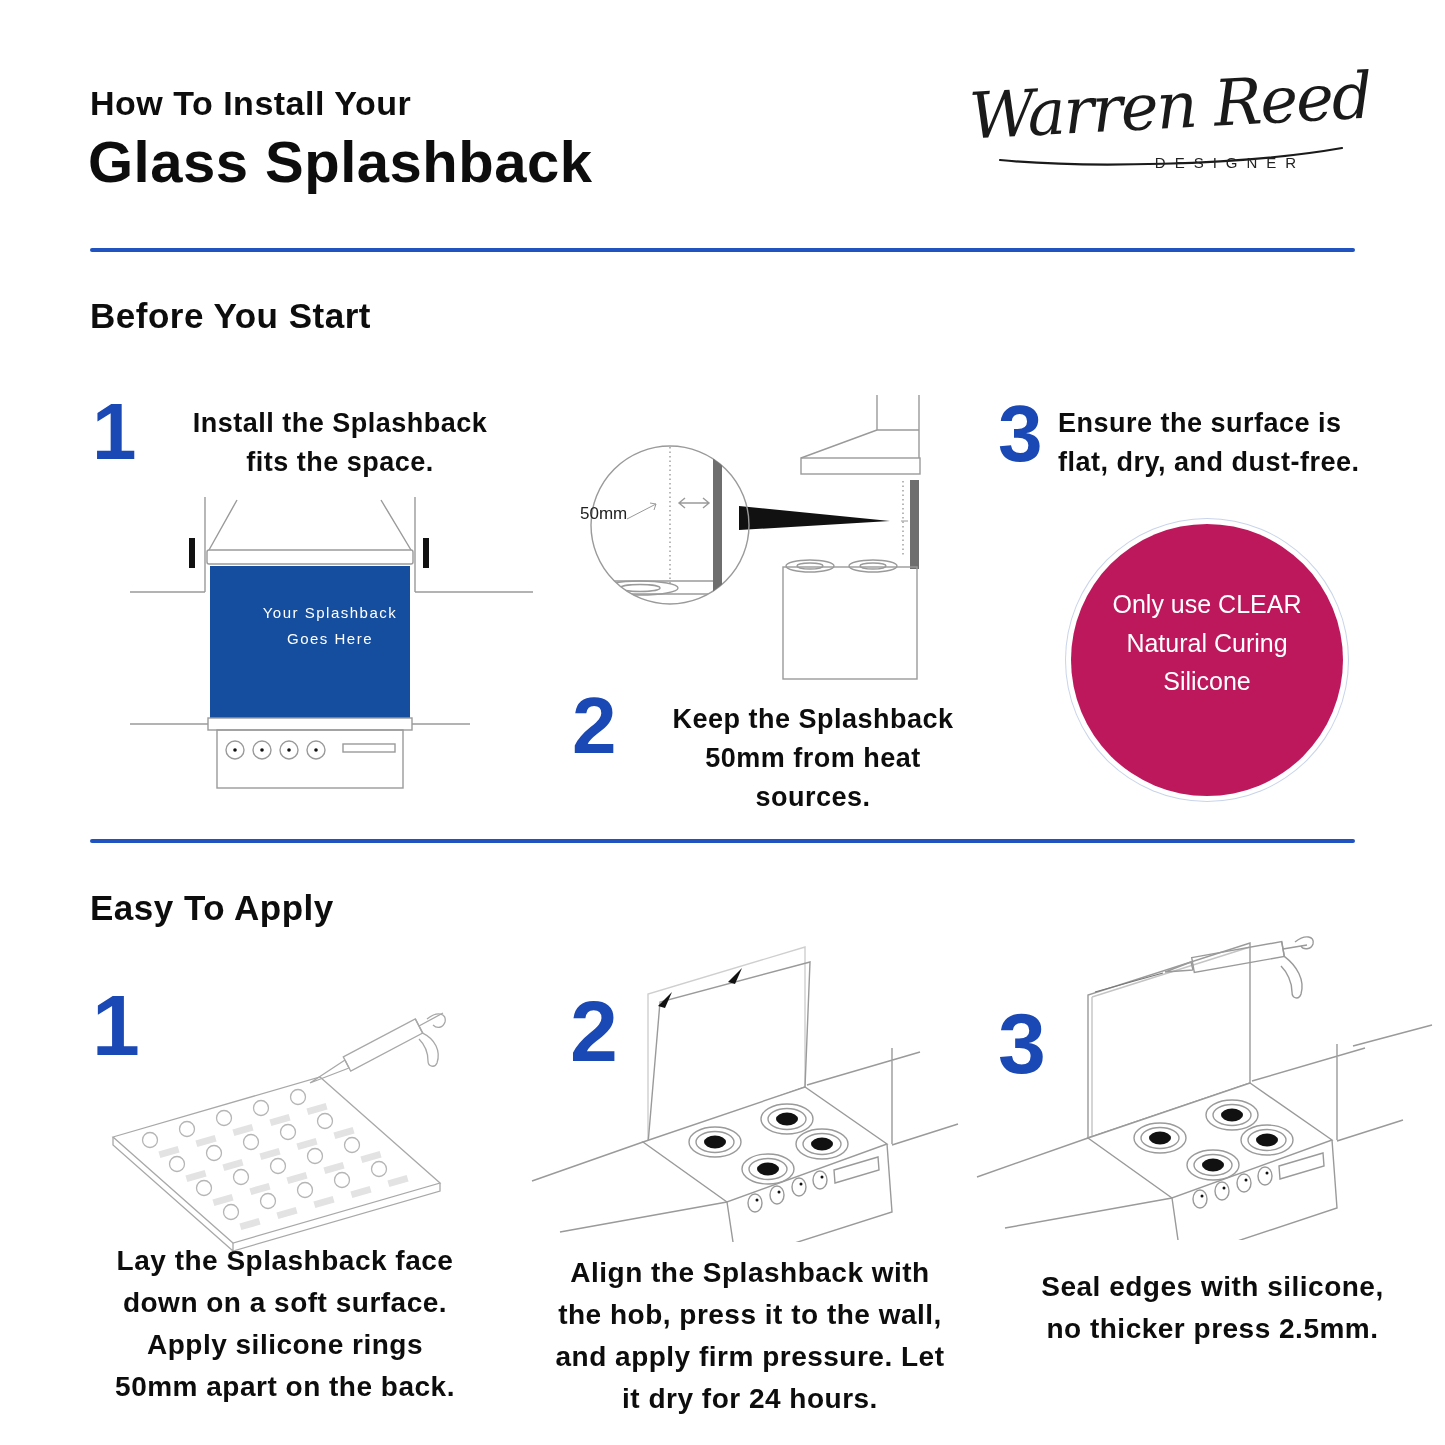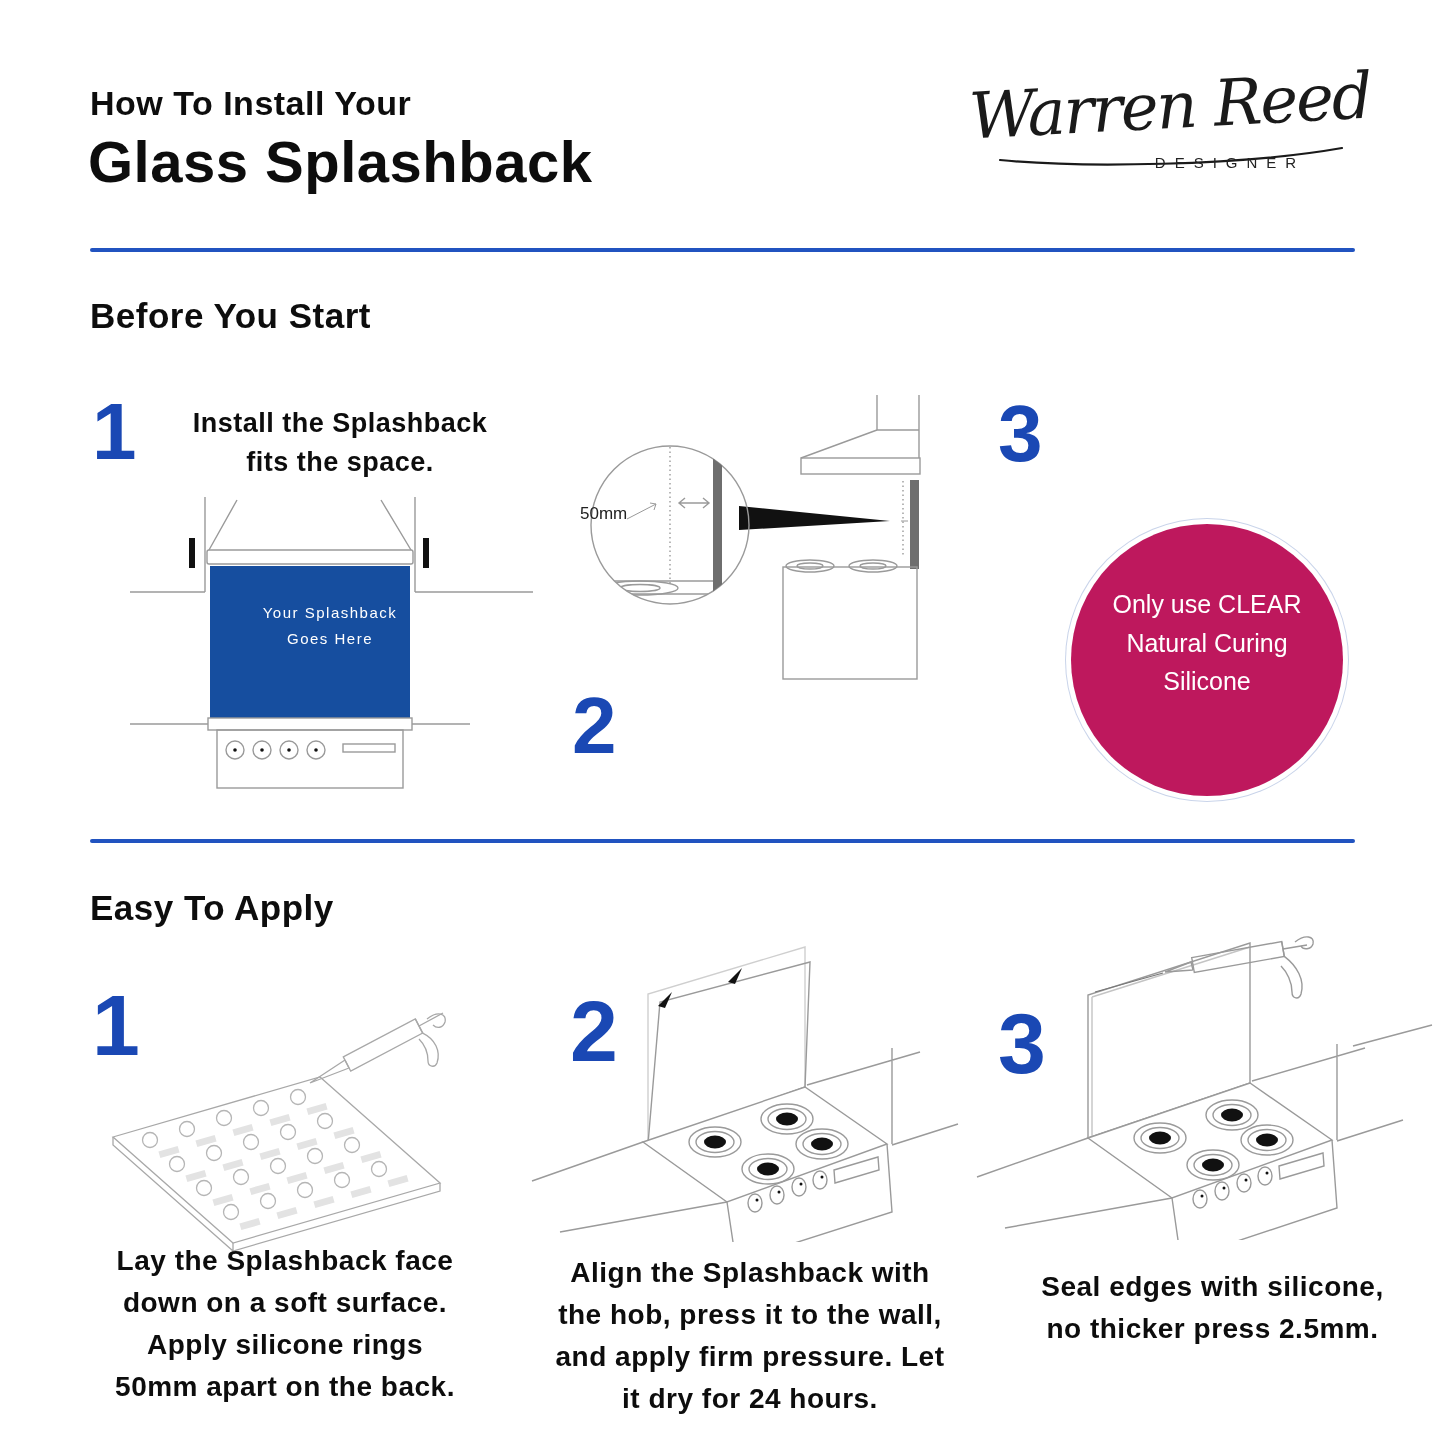--- a/index.html
+++ b/index.html
@@ -134,22 +134,27 @@
         <path d="M38 186 H158 M38 199 H158"></path>
         <ellipse cx="85" cy="193" rx="38" ry="7"></ellipse>
         <ellipse cx="85" cy="193" rx="20" ry="3.5"></ellipse>
         <path d="M72 124 L101 109 M95 108 L101 109 L99 115" stroke-width="1"></path>
       </g>
       <text x="25" y="124" font-size="17" fill="#222" stroke="none" font-family="Liberation Sans, sans-serif">50mm</text>
     </svg>
   </div>
 
   <div class="num r1" style="left:572px;top:686px;">2</div>
+  <div class="step-text" style="left:648px;top:700px;width:330px;">Keep the Splashback
+50mm from heat
+sources.</div>
 
   <div class="num r1" style="left:998px;top:394px;">3</div>
+  <div class="step-text" style="left:1058px;top:404px;width:380px;text-align:left;">Ensure the surface is
+flat, dry, and dust-free.</div>
 
   <div class="silicone-circle">
     <div class="silicone-text">Only use CLEAR
 Natural Curing
 Silicone</div>
   </div>
 
   <div class="divider d2"></div>
 
   <div class="section-heading h-apply">Easy To Apply</div>

